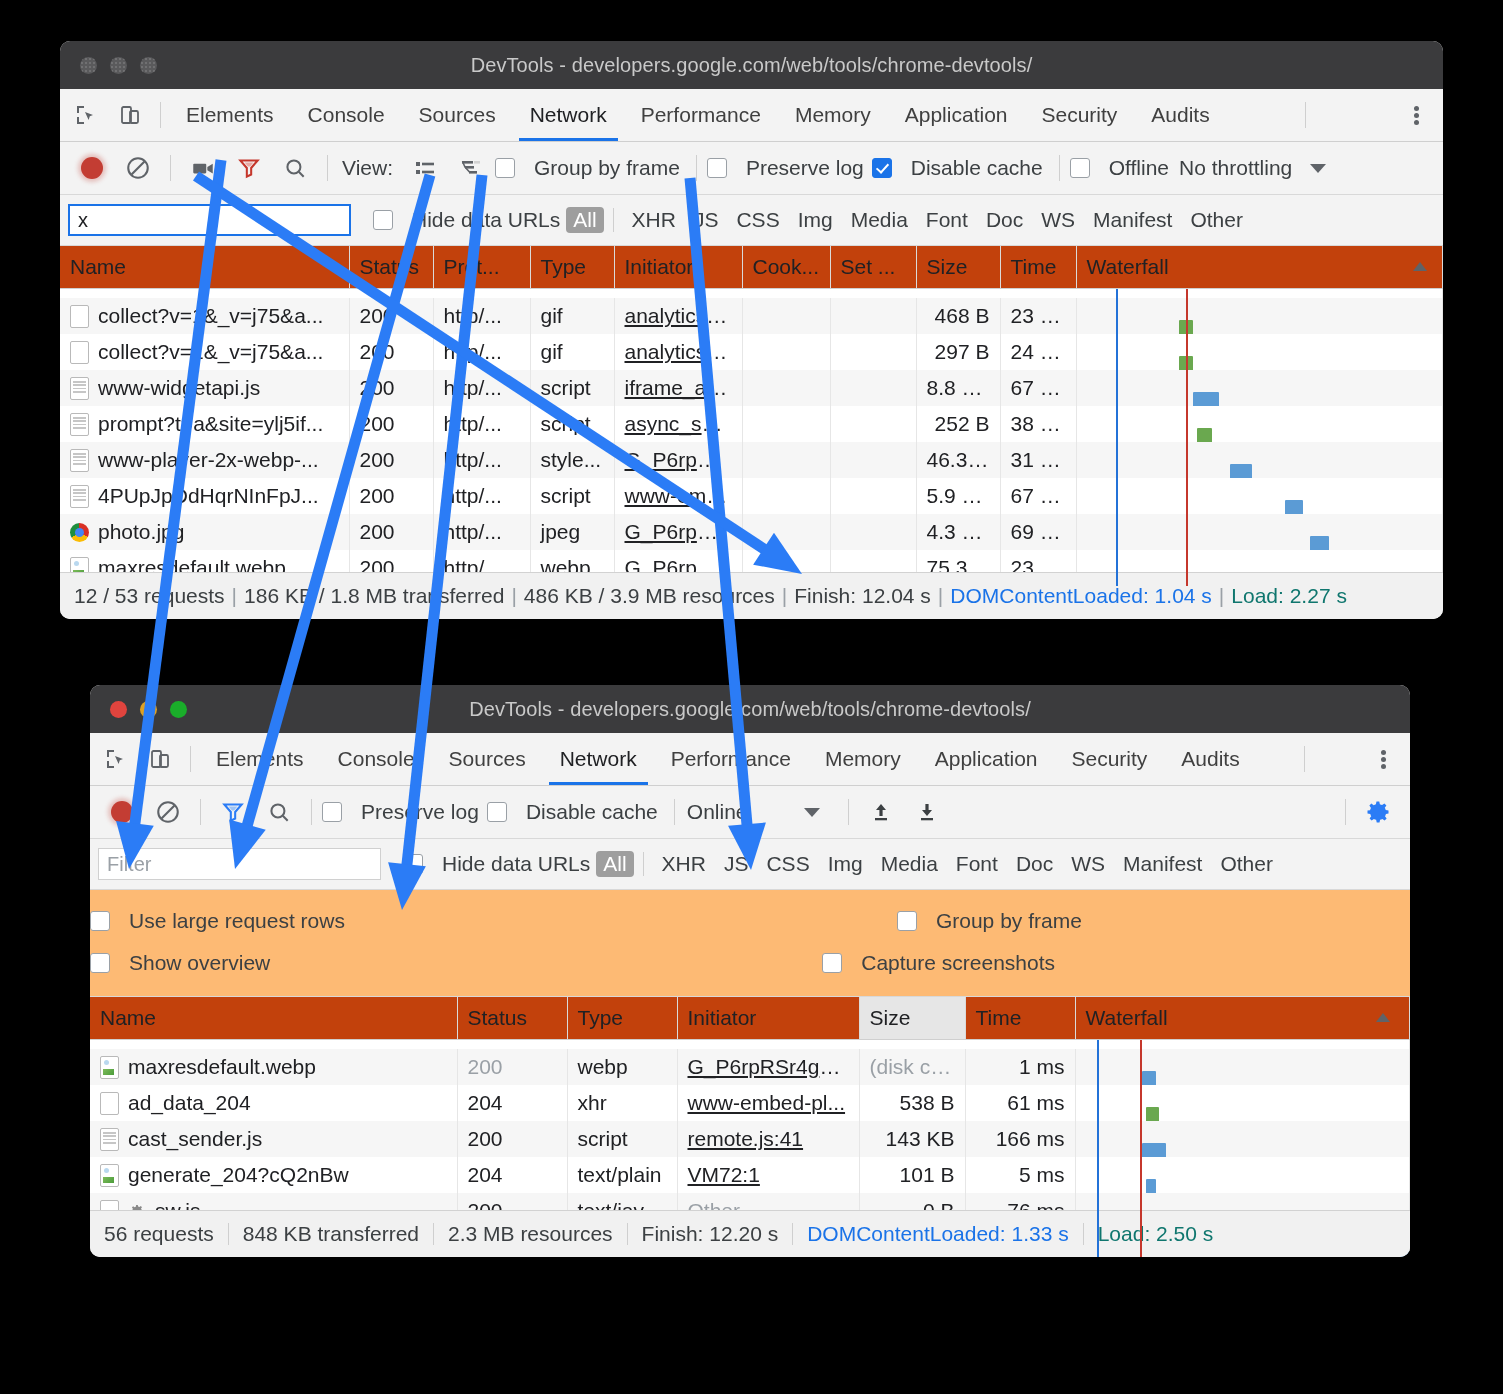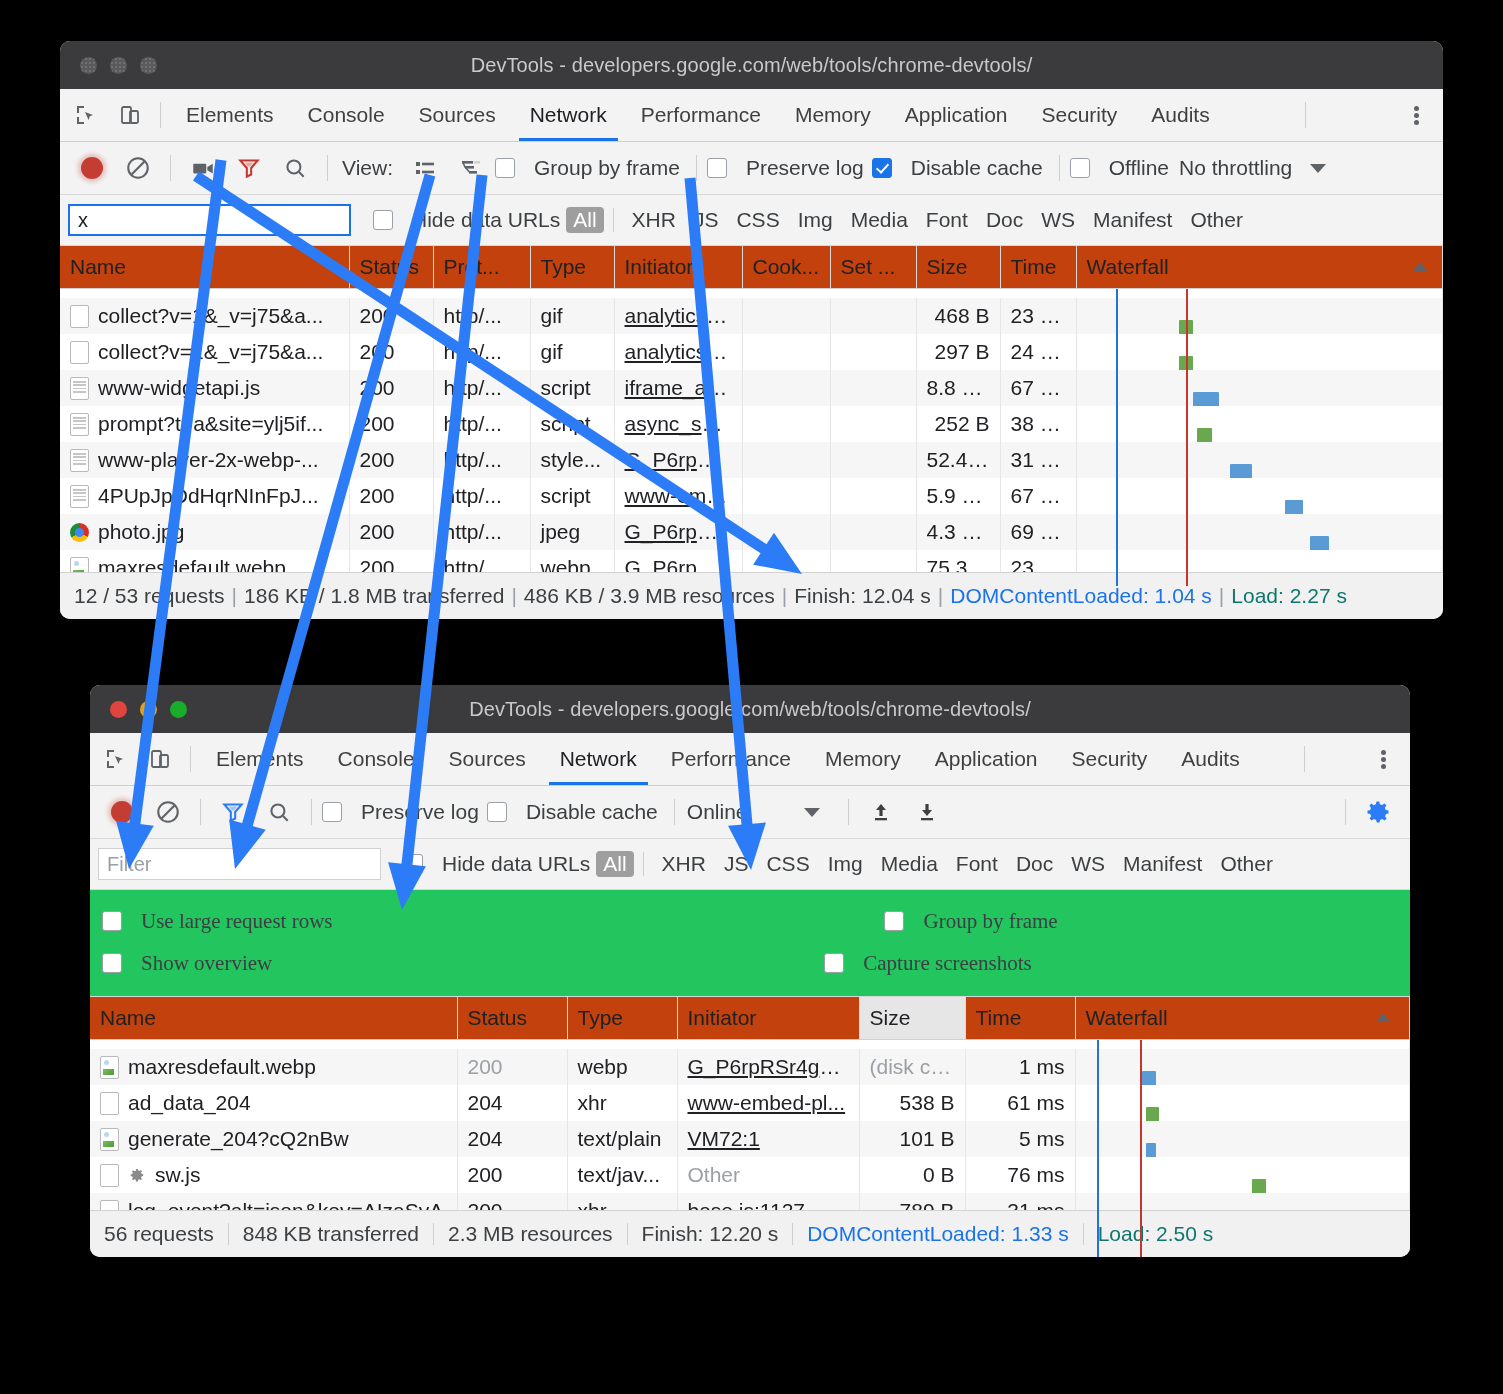--- a/index.html
+++ b/index.html
@@ -54,21 +54,21 @@
   .filterbar{display:flex;align-items:center;background:#f3f3f3;border-bottom:1px solid #d8d8d8;
              height:50px;padding:0 8px;gap:0;font-size:21px;color:#3c4043;}
   .finput{height:32px;border:2px solid #1a73e8;background:#fff;font-size:20px;color:#202124;
           padding:0 8px;display:flex;align-items:center;box-sizing:border-box;}
   .finput.plain{border:1px solid #d0d0d0;background:#fff;color:#9aa0a6;}
   .ftype{padding:0 9px;cursor:pointer;white-space:nowrap;}
   .ftype.sel{background:#9e9e9e;color:#fff;border-radius:4px;padding:1px 7px;}
   .fsep{width:1px;height:24px;background:#cfcfcf;margin:0 9px;}
 
   
-  .setpane{background:#22c55e;border-bottom:1px solid #d8d8d8;padding:10px 12px 12px;font-family:Liberation Serif, serif;}
+  .setpane{background:#fdba74;border-bottom:1px solid #d8d8d8;padding:10px 0 12px;}
   .setrow{display:flex;align-items:center;height:42px;font-size:21px;color:#3c4043;}
   .setrow .c2{margin-left:546px;}
 
   
   table.net{border-collapse:collapse;width:100%;table-layout:fixed;font-size:21px;color:#202124;}
   table.net th{background:#c2410c;font-weight:400;text-align:left;padding:9px 10px;
        border-right:1px solid #dadada;border-bottom:1px solid #cfcfcf;color:#202124;
        white-space:nowrap;overflow:hidden;}
   table.net td{padding:6px 10px;border-right:1px solid #e6e6e6;white-space:nowrap;
        overflow:hidden;text-overflow:ellipsis;}
@@ -385,21 +385,21 @@
               <span class="docicon txt"></span>
               <span>www-player-2x-webp-...</span>
             </span>
           </td>
           <td>200</td>
           <td>http/...</td>
           <td>style...</td>
           <td><span class="lnk">G_P6rpRS...</span></td>
           <td></td>
           <td></td>
-          <td class="num">52.4 ...</td>
+          <td class="num">46.3 ...</td>
           <td class="num">31 ms</td>
           <td style="padding:0;position:relative">
             <div class="wf">
               <span class="wfgrid"></span>
               <span class="bar" style="left:42%;width:6%;background:#5b9bd5"></span>
             </div>
           </td>
         </tr>
         <tr>
           <td>
@@ -705,20 +705,43 @@
                 <i style="left:58%"></i>
                 <i style="left:91%"></i>
               </span>
               <span class="bar" style="left:21%;width:4%;background:#6aa84f"></span>
             </div>
           </td>
         </tr>
         <tr>
           <td>
             <span class="namecell">
+              <span class="docicon txt"></span>
+              <span>cast_sender.js</span>
+            </span>
+          </td>
+          <td class="">200</td>
+          <td>script</td>
+          <td><span class="lnk">remote.js:41</span></td>
+          <td class="num ">143 KB</td>
+          <td class="num">166 ms</td>
+          <td style="padding:0;position:relative">
+            <div class="wf">
+              <span class="wfgrid">
+                <i style="left:26%"></i>
+                <i style="left:58%"></i>
+                <i style="left:91%"></i>
+              </span>
+              <span class="bar" style="left:20%;width:7%;background:#5b9bd5"></span>
+            </div>
+          </td>
+        </tr>
+        <tr>
+          <td>
+            <span class="namecell">
               <span class="imgicon"></span>
               <span>generate_204?cQ2nBw</span>
             </span>
           </td>
           <td class="">204</td>
           <td>text/plain</td>
           <td><span class="lnk">VM72:1</span></td>
           <td class="num ">101 B</td>
           <td class="num">5 ms</td>
           <td style="padding:0;position:relative">

